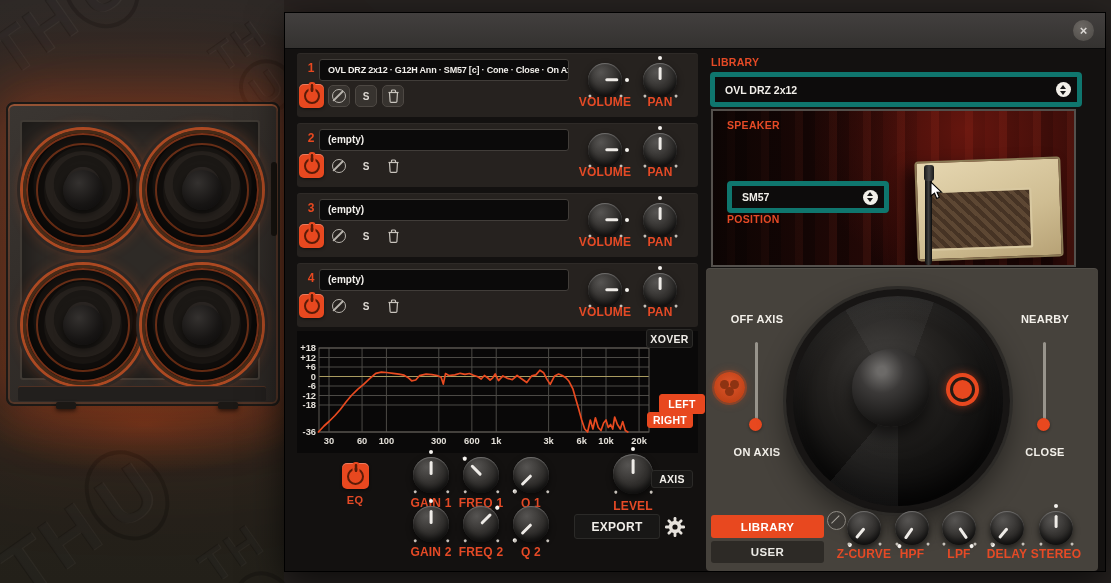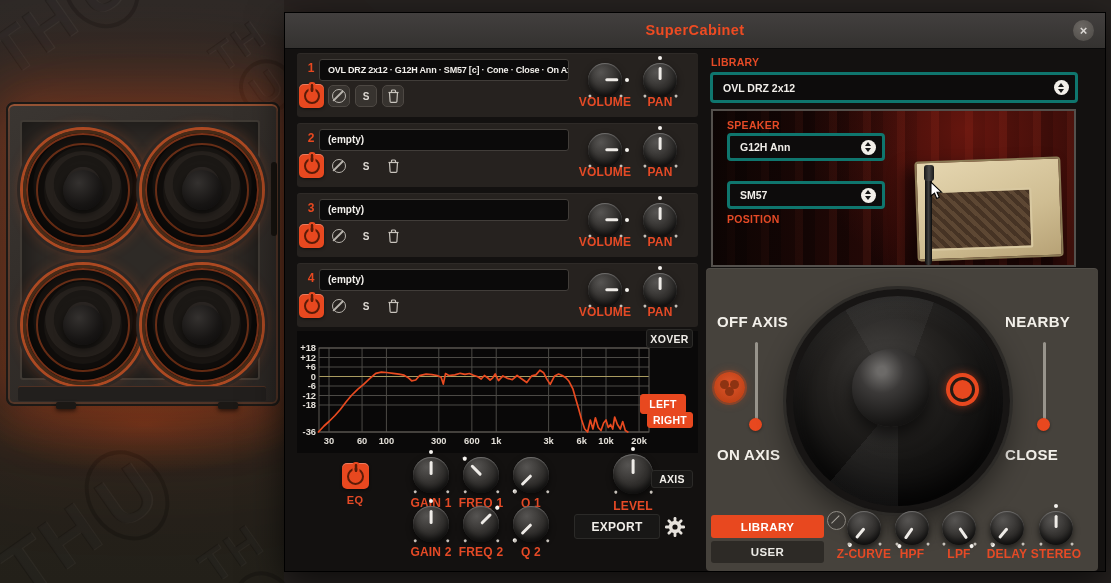--- a/index.html
+++ b/index.html
@@ -76,21 +76,21 @@
   .knob .dmax{width:3px;height:3px;margin:-1.5px 0 0 -1.5px;background:#c6c1ba;transform:rotate(135deg) translateY(var(--dr,-22px));}
   .klabel{position:absolute;color:#e54a26;font-weight:bold;font-size:12px;text-align:center;letter-spacing:.2px;}
   
   #eqgraph{position:absolute;left:12px;top:318px;width:401px;height:122px;background:#0a0909;}
   .pill{position:absolute;background:#181716;border:1px solid #2b2a28;border-radius:3px;color:#f0ede8;font-weight:bold;
         font-size:10.5px;display:flex;align-items:center;justify-content:center;letter-spacing:.3px;padding:0;z-index:5;}
   .orangepill{background:#e8481f;border-color:#e8481f;color:#fff;}
   .eqbtn{position:absolute;left:57px;top:450px;width:27px;height:26px;}
   .eqbtn .pwicon{width:13px;height:13px;}
   
-  .dd{position:absolute;background:#0d0c0c;border:3px solid #0f766e;border-radius:4px;}
+  .dd{position:absolute;background:#0d0c0c;border:5px solid #0f766e;border-radius:4px;}
   .ddtext{position:absolute;left:10px;top:0;bottom:0;display:flex;align-items:center;color:#f1eee9;font-size:10.5px;font-weight:bold;}
   .ddarrows{position:absolute;right:6px;top:50%;width:15px;height:15px;margin-top:-7.5px;background:#f2efe9;border-radius:50%;}
   .ddarrows::before{content:"";position:absolute;left:50%;top:2.5px;margin-left:-3.5px;
         border-left:3.5px solid transparent;border-right:3.5px solid transparent;border-bottom:4px solid #161616;}
   .ddarrows::after{content:"";position:absolute;left:50%;bottom:2.5px;margin-left:-3.5px;
         border-left:3.5px solid transparent;border-right:3.5px solid transparent;border-top:4px solid #161616;}
   .orange-label{position:absolute;color:#e54a26;font-weight:bold;font-size:10.5px;letter-spacing:.3px;}
   
   #imagebox{position:absolute;left:426px;top:96px;width:361px;height:154px;border:2px solid #54504c;
         background:radial-gradient(circle at 70% 12%, rgba(150,32,20,.55), transparent 55%),
@@ -104,21 +104,21 @@
   .minicab .mgrille{position:absolute;left:8px;right:28px;top:28px;bottom:8px;border:2px solid #d8c8a0;border-radius:2px;
         background:repeating-linear-gradient(45deg,#5d4733 0 4px,#463324 4px 8px);}
   .micstand{position:absolute;left:212px;top:62px;width:7px;height:92px;border-radius:3px;
         background:linear-gradient(90deg,#0c0c0c,#3d3d3d 50%,#0c0c0c);}
   .micstand::before{content:"";position:absolute;left:-1.5px;top:-8px;width:10px;height:16px;border-radius:3px;
         background:linear-gradient(90deg,#181818,#4a4a4a 50%,#181818);}
   .cursor{position:absolute;left:216px;top:70px;z-index:6;}
   
   #spkpanel{position:absolute;left:421px;top:255px;width:392px;height:303px;background:#46423c;border-radius:4px;
         box-shadow:inset 0 1px 0 rgba(255,255,255,.06);overflow:hidden;}
-  .axis-label{position:absolute;width:80px;text-align:left;color:#f3f0ea;font-weight:bold;font-size:15px;letter-spacing:.3px;}
+  .axis-label{position:absolute;width:80px;text-align:center;color:#f3f0ea;font-weight:bold;font-size:11px;letter-spacing:.3px;}
   .vtrack{position:absolute;width:3px;height:86px;background:#98948c;border-radius:2px;}
   .vhandle{position:absolute;width:13px;height:13px;border-radius:50%;background:#e8481f;box-shadow:0 1px 3px rgba(0,0,0,.4);}
   .micvx{position:absolute;left:8px;top:104px;width:31px;height:31px;border-radius:50%;
         background:radial-gradient(circle at 50% 40%,#e0552a,#bf4217 72%);
         box-shadow:0 0 0 2px rgba(205,70,25,.4),0 0 10px rgba(230,80,30,.35);}
   .micvx::before{content:"";position:absolute;left:6px;top:8px;width:9px;height:9px;border-radius:50%;background:#8e3312;
         box-shadow:10px 0 0 #8e3312,5px 7px 0 #8e3312;}
   #bigspk{position:absolute;left:80px;top:21px;width:210px;height:210px;border-radius:50%;
         background:radial-gradient(circle at 42% 32%, #3a3836 0%, #242220 30%, #151413 55%, #0b0a0a 78%);
         border:7px solid #171514;
@@ -161,21 +161,20 @@
       <div class="cabedge"></div>
       <div class="cabhandle"></div>
       <div class="cabbot"></div>
     </div>
     <div class="foot" style="left:56px;top:402px;"></div>
     <div class="foot" style="left:218px;top:402px;"></div>
   </div>
 
   <div id="win">
     <div id="titlebar">
-      <div id="title">SuperCabinet</div>
       <button id="closebtn"><span>×</span></button>
     </div>
 
     <div class="slot s1" style="top:40px;">
       <div class="slot-num">1</div>
       <div class="slot-name">OVL DRZ 2x12 · G12H Ann · SM57 [c] · Cone · Close · On Axis</div>
       <button class="pwbtn">
           <span class="pwicon"></span>
         </button>
       <button class="sbtn b1">
@@ -349,21 +348,21 @@
           <text x="141.8" y="113" text-anchor="middle" fill="#e3dfd8" font-size="9.3" font-weight="bold">300</text>
           <text x="174.85309352390513" y="113" text-anchor="middle" fill="#e3dfd8" font-size="9.3" font-weight="bold">600</text>
           <text x="199.21208623178106" y="113" text-anchor="middle" fill="#e3dfd8" font-size="9.3" font-weight="bold">1k</text>
           <text x="251.6" y="113" text-anchor="middle" fill="#e3dfd8" font-size="9.3" font-weight="bold">3k</text>
           <text x="284.6530935239051" y="113" text-anchor="middle" fill="#e3dfd8" font-size="9.3" font-weight="bold">6k</text>
           <text x="309.01208623178104" y="113" text-anchor="middle" fill="#e3dfd8" font-size="9.3" font-weight="bold">10k</text>
           <text x="342.0651797556862" y="113" text-anchor="middle" fill="#e3dfd8" font-size="9.3" font-weight="bold">20k</text>
         </svg>
     </div>
     <button class="pill" style="left:361px;top:316px;width:47px;height:19px;">XOVER</button>
-    <button class="pill orangepill" style="left:355px;top:381px;width:46px;height:20px;">LEFT</button>
+    <button class="pill orangepill" style="left:374px;top:381px;width:46px;height:20px;">LEFT</button>
     <button class="pill orangepill" style="left:362px;top:399px;width:46px;height:16px;">RIGHT</button>
 
     <button class="pwbtn eqbtn">
         <span class="pwicon"></span>
       </button>
     <div class="klabel" style="left:42px;top:481px;width:56px;font-size:11px;">EQ</div>
 
     <div class="knob k36" style="left: 128px; top: 444px; --dr: -23px; --rot: 0deg;">
         <span class="kp"></span>
         <span class="vd"></span>
@@ -431,24 +430,20 @@
     </div>
 
     <div class="orange-label" style="left:426px;top:43px;">LIBRARY</div>
     <div class="dd" style="left:425px;top:59px;width:362px;height:25px;">
       <span class="ddtext">OVL DRZ 2x12</span>
       <span class="ddarrows"></span>
     </div>
 
     <div id="imagebox">
       <div class="orange-label" style="left:14px;top:8px;">SPEAKER</div>
-      <div class="dd" style="left:14px;top:22px;width:152px;height:22px;">
-        <span class="ddtext">G12H Ann</span>
-        <span class="ddarrows"></span>
-      </div>
       <div class="orange-label" style="left:14px;top:56px;margin-top:16px;">MICROPHONE</div>
       <div class="dd" style="left:14px;top:70px;width:152px;height:22px;">
         <span class="ddtext">SM57</span>
         <span class="ddarrows"></span>
       </div>
       <div class="orange-label" style="left:14px;top:102px;">POSITION</div>
       <div class="minicab">
           <div class="mgrille"></div>
         </div>
       <div class="micstand"></div>

